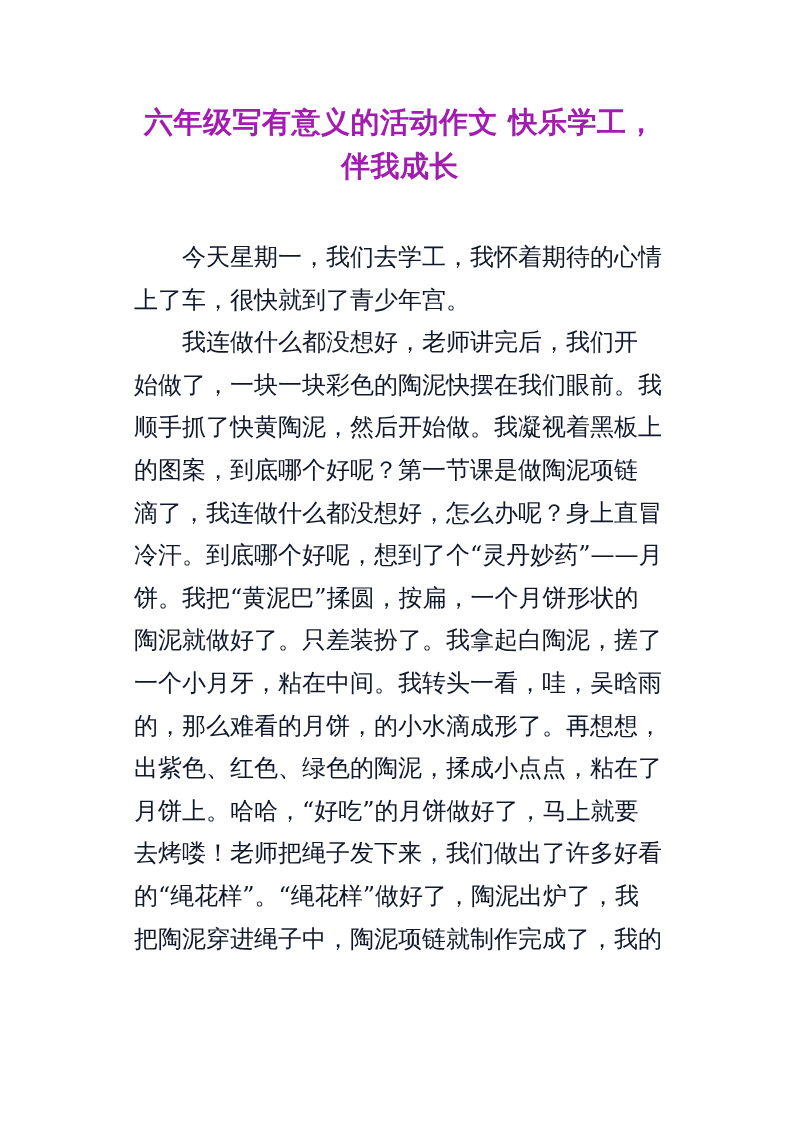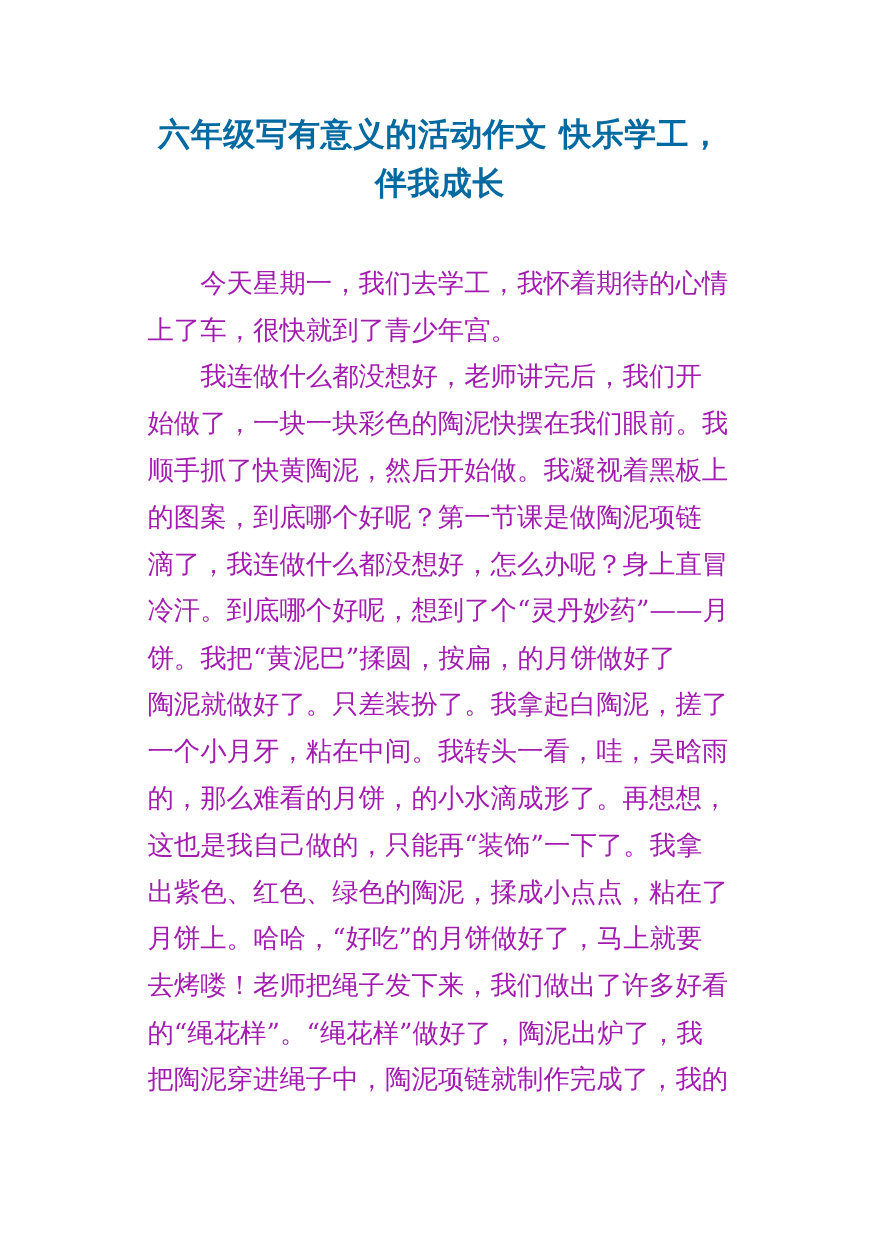--- a/index.html
+++ b/index.html
@@ -1,45 +1,44 @@
 <!DOCTYPE html>
 <html><head>
   <meta charset="utf-8">
   <style>
     html, body { margin: 0; padding: 0; background: #ffffff; }
     body { width: 800px; height: 1132px; position: relative; overflow: hidden; font-family: "DejaVu Serif", "Liberation Serif", serif; color: #111; }
     .page { position: absolute; left: 0; top: 0; width: 800px; height: 1132px; background: #fff; }
-    .title { position: absolute; left: 0; top: 100px; width: 800px; text-align: center; font-family: "DejaVu Sans", "Liberation Sans", sans-serif; font-weight: bold; font-size: 29px; line-height: 44px; color: #0369a1; letter-spacing: 0.5px; }
+    .title { position: absolute; left: 0; top: 100px; width: 800px; text-align: center; font-family: "DejaVu Sans", "Liberation Sans", sans-serif; font-weight: bold; font-size: 29px; line-height: 44px; color: #a21caf; letter-spacing: 0.5px; }
     .title div { white-space: nowrap; }
     .body { position: absolute; left: 134px; top: 236px; width: 540px; }
-    .line { height: 42.6px; line-height: 42.6px; font-size: 24px; white-space: nowrap; color: #a21caf; }
+    .line { height: 42.6px; line-height: 42.6px; font-size: 24px; white-space: nowrap; color: #0f172a; }
     .line.indent { padding-left: 48px; }
   </style>
 </head>
 <body>
 
 <div class="page">
   <div class="title">
     <div>六年级写有意义的活动作文  快乐学工，</div>
     <div>伴我成长</div>
   </div>
 
   <div class="body">
     <div class="line indent">今天星期一，我们去学工，我怀着期待的心情</div>
     <div class="line">上了车，很快就到了青少年宫。</div>
     <div class="line indent">我连做什么都没想好，老师讲完后，我们开</div>
     <div class="line">始做了，一块一块彩色的陶泥快摆在我们眼前。我</div>
     <div class="line">顺手抓了快黄陶泥，然后开始做。我凝视着黑板上</div>
     <div class="line">的图案，到底哪个好呢？第一节课是做陶泥项链</div>
     <div class="line">滴了，我连做什么都没想好，怎么办呢？身上直冒</div>
     <div class="line">冷汗。到底哪个好呢，想到了个“灵丹妙药”——月</div>
-    <div class="line">饼。我把“黄泥巴”揉圆，按扁，的月饼做好了</div>
+    <div class="line">饼。我把“黄泥巴”揉圆，按扁，一个月饼形状的</div>
     <div class="line">陶泥就做好了。只差装扮了。我拿起白陶泥，搓了</div>
     <div class="line">一个小月牙，粘在中间。我转头一看，哇，吴晗雨</div>
     <div class="line">的，那么难看的月饼，的小水滴成形了。再想想，</div>
-    <div class="line">这也是我自己做的，只能再“装饰”一下了。我拿</div>
     <div class="line">出紫色、红色、绿色的陶泥，揉成小点点，粘在了</div>
     <div class="line">月饼上。哈哈，“好吃”的月饼做好了，马上就要</div>
     <div class="line">去烤喽！老师把绳子发下来，我们做出了许多好看</div>
     <div class="line">的“绳花样”。“绳花样”做好了，陶泥出炉了，我</div>
     <div class="line">把陶泥穿进绳子中，陶泥项链就制作完成了，我的</div>
   </div>
 </div>
 
 </body></html>

